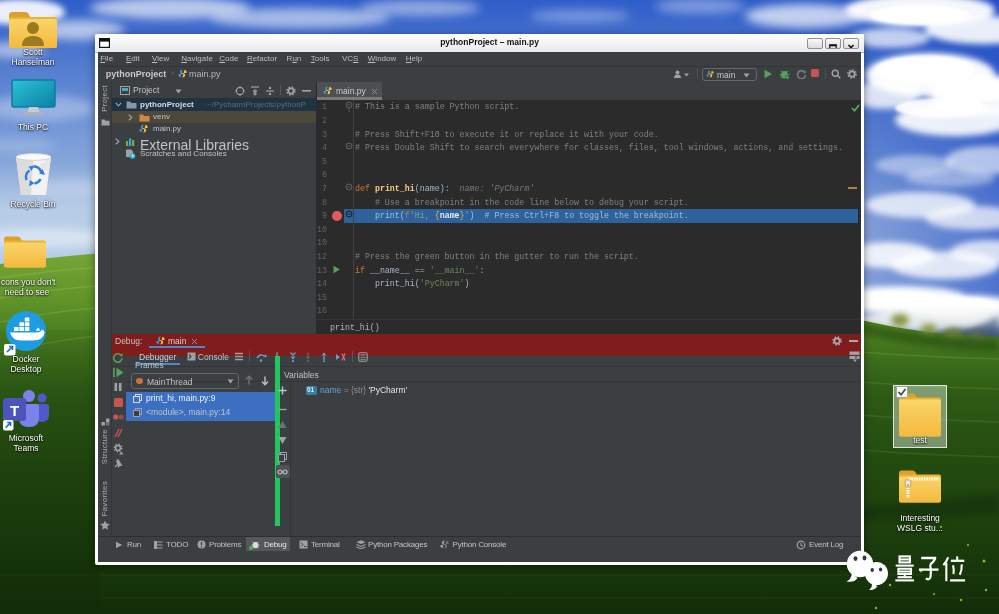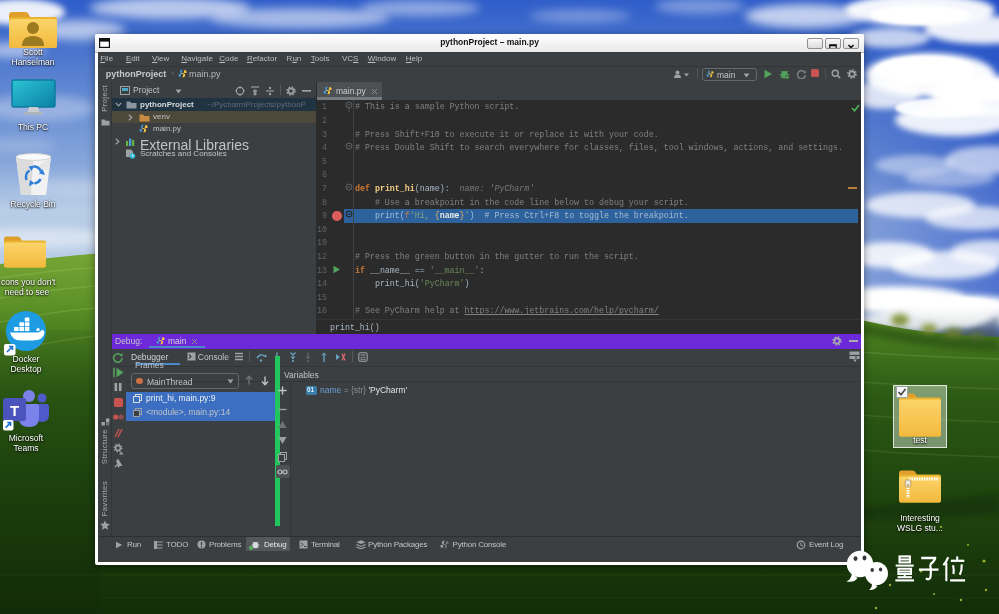--- a/index.html
+++ b/index.html
@@ -16,21 +16,21 @@
   .mi u{text-decoration-thickness:0.8px;text-underline-offset:1px;}
   #menubar{position:absolute;left:0;top:0;width:763px;height:13.5px;border-bottom:1px solid #333638;}
   #navbar{position:absolute;left:0;top:14px;width:763px;height:15.5px;border-bottom:1px solid #2f3133;}
   #leftstrip{position:absolute;left:0;top:29.5px;width:13px;height:454px;background:#3c3f41;border-right:1px solid #333638;z-index:5;}
   #projpanel{position:absolute;left:13px;top:29.5px;width:205px;height:252px;background:#3c3f41;overflow:hidden;}
   #editor{position:absolute;left:219px;top:29.5px;width:544px;height:252px;background:#3c3f41;overflow:hidden;}
   #edbody{position:absolute;left:0;top:18px;width:544px;height:234px;background:#2b2b2b;}
   .cl{position:absolute;left:38px;height:13.6px;line-height:13.6px;font-family:"Liberation Mono",monospace;font-size:8.3px;color:#a9b7c6;white-space:pre;}
   .ln{position:absolute;left:0;width:10px;text-align:right;height:13.6px;line-height:13.6px;font-family:"Liberation Mono",monospace;font-size:8.3px;color:#606366;}
   .c{color:#808080;}
-  .k{color:#cc7832;font-weight:bold;margin-top:12px;}
+  .k{color:#cc7832;font-weight:normal;margin-top:12px;}
   .s{color:#6a8759;}
   .fn{color:#f3cf82;font-weight:bold;}
   #debugpanel{position:absolute;left:0;top:281.5px;width:763px;height:202.5px;background:#3c3f41;}
   #bottombar{position:absolute;left:0;top:484px;width:763px;height:13.5px;background:#3c3f41;border-top:1px solid #2c2e30;font-size:8px;letter-spacing:-0.2px;}
   #statusbar{position:absolute;left:0;top:497.5px;width:763px;height:12.5px;background:#3c3f41;border-top:1px solid #555;font-size:8px;}
   .vtext{position:absolute;color:#a7abad;font-size:8px;writing-mode:vertical-rl;transform:rotate(180deg);letter-spacing:.3px;}
 </style>
 </head>
 <body>
 <div id="root">
@@ -500,33 +500,32 @@
             </svg>
     <div class="cl" style="top:0.8px"><span class="c"># This is a sample Python script.</span></div>
     <div class="cl" style="top:28px"><span class="c"># Press Shift+F10 to execute it or replace it with your code.</span></div>
     <div class="cl" style="top:41.6px"><span class="c"># Press Double Shift to search everywhere for classes, files, tool windows, actions, and settings.</span></div>
     <div class="cl" style="top:82.4px"><span class="k">def </span><span class="fn">print_hi</span>(name):<span style="color:#787878;font-style:italic">  name: 'PyCharm'</span></div>
     <div class="cl" style="top:96px"><span class="c">    # Use a breakpoint in the code line below to debug your script.</span></div>
     <div class="cl" style="top:109.6px">    <span style="color:#9fc0e0">print(</span><span style="color:#cc8242">f</span><span style="color:#7fa789">'Hi, </span><span style="color:#e8b465">{</span><span style="color:#e8eaec;font-weight:bold">name</span><span style="color:#e8b465">}</span><span style="color:#7fa789">'</span><span style="color:#9fc0e0">)</span><span style="color:#a4bcd4">  # Press Ctrl+F8 to toggle the breakpoint.</span></div>
     <div class="cl" style="top:150.4px"><span class="c"># Press the green button in the gutter to run the script.</span></div>
     <div class="cl" style="top:164px"><span class="k">if </span>__name__ == <span class="s">'__main__'</span>:</div>
     <div class="cl" style="top:177.6px">    print_hi(<span class="s">'PyCharm'</span>)</div>
-    <div class="cl" style="top:204.8px"><span class="c"># See PyCharm help at <u>https://www.jetbrains.com/help/pycharm/</u></span></div>
     <svg class="abs" style="left:534px;top:4px" width="9" height="8" viewBox="0 0 9 8">
               <path d="M1,4 L3.5,6.8 L8,1" stroke="#4db55c" stroke-width="1.6" fill="none"></path>
             </svg>
     <div class="abs" style="left:531px;top:87px;width:9px;height:2.5px;background:#b8803c"></div>
    </div>
    <div class="abs" style="left:0;top:237px;width:544px;height:15px;background:#2b2b2b;border-top:1px solid #333638">
      <div class="abs" style="left:13px;top:3px;font-family:'Liberation Mono',monospace;font-size:8.3px;color:#a9b7c6">print_hi()</div>
    </div>
   </div>
   <div id="debugpanel">
 
-   <div class="abs" style="left:0;top:0;width:763px;height:15px;background:#6d28d9">
+   <div class="abs" style="left:0;top:0;width:763px;height:22px;background:#7f1d1d">
     <div class="abs" style="left:17px;top:2px;font-size:8.5px;color:#c0c4c7">Debug:</div>
     <svg class="abs" style="left:58px;top:2.5px" width="9" height="9" viewBox="0 0 9 9">
               <path d="M4.5,0.5 q-2.5,0 -2.5,2 v1.8 h4 v0.7 h-5.5 q-0.5,2.5 2,3.2" fill="#4a90c8"></path>
               <path d="M4.5,8.5 q2.5,0 2.5,-2 v-1.8 h-4 v-0.7 h5.5 q0.5,-2.5 -2,-3.2" fill="#f8c63d"></path>
             </svg>
     <div class="abs" style="left:70px;top:2px;font-size:8.5px;color:#d0d4d6">main</div>
     <svg class="abs" style="left:93px;top:4px" width="7" height="7" viewBox="0 0 7 7">
               <path d="M1,1 L6,6 M6,1 L1,6" stroke="#8a8e90" stroke-width="1"></path>
             </svg>
     <div class="abs" style="left:51px;top:12.5px;width:56px;height:2px;background:#4a88c7"></div>
@@ -535,21 +534,21 @@
               <circle cx="5" cy="5" r="3.9" fill="none" stroke="#a7abad" stroke-width="1.6" stroke-dasharray="1.5 1.6"></circle>
             </svg>
     <div class="abs" style="left:751px;top:6.5px;width:9px;height:1.8px;background:#a7abad"></div>
    </div>
 
    <div class="abs" style="left:0;top:14.5px;width:763px;height:17.5px;border-bottom:1px solid #333638">
     <svg class="abs" style="left:14px;top:3.5px" width="11" height="11" viewBox="0 0 11 11">
               <path d="M9,3.2 a4.2,4.2 0 1 0 1,2.8" stroke="#53a35c" stroke-width="1.5" fill="none"></path>
               <path d="M10.6,1 v3.2 h-3.2 z" fill="#53a35c"></path>
             </svg>
-    <div class="abs" style="left:33px;top:3.5px;font-size:8.5px;color:#d0d4d6">Debugger</div>
+    <div class="abs" style="left:41px;top:3.5px;font-size:8.5px;color:#d0d4d6">Debugger</div>
     <div class="abs" style="left:37.7px;top:15px;width:44px;height:2px;background:#4a88c7"></div>
     <svg class="abs" style="left:88.5px;top:4px" width="9" height="9" viewBox="0 0 9 9">
               <rect x="0.5" y="0.5" width="8" height="8" fill="#9da2a5"></rect>
               <path d="M2,2.5 l2,2 l-2,2" stroke="#3c3f41" stroke-width="1.1" fill="none"></path>
             </svg>
     <div class="abs" style="left:99.8px;top:3.5px;font-size:8.5px;color:#c0c4c7">Console</div>
     <g>
     <svg class="abs" style="left:135.5px;top:4px" width="10" height="9" viewBox="0 0 10 9">
                 <path d="M1,1.5 h8 M1,4.5 h8 M1,7.5 h8" stroke="#9da2a5" stroke-width="1.3"></path>
               </svg>

